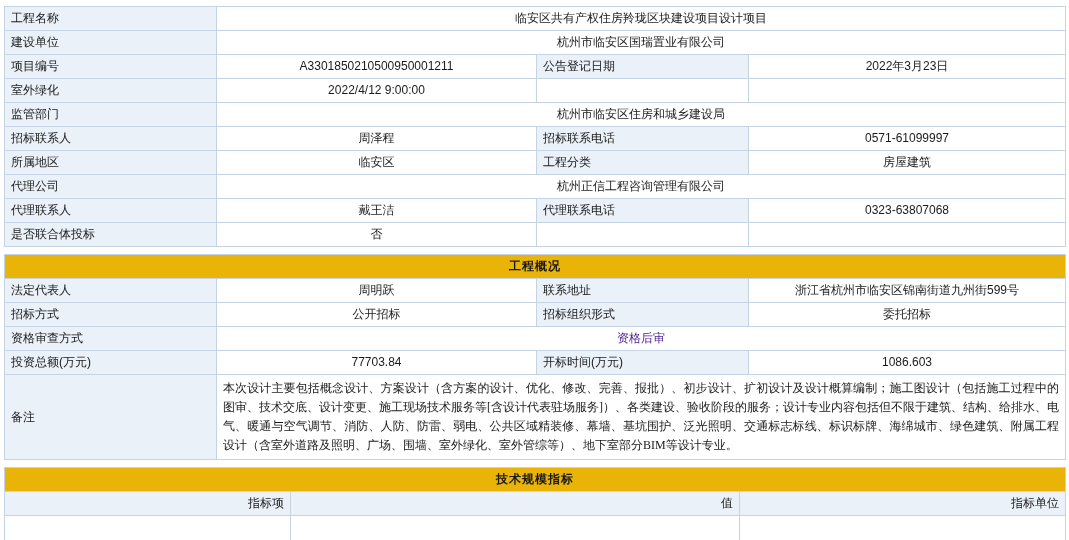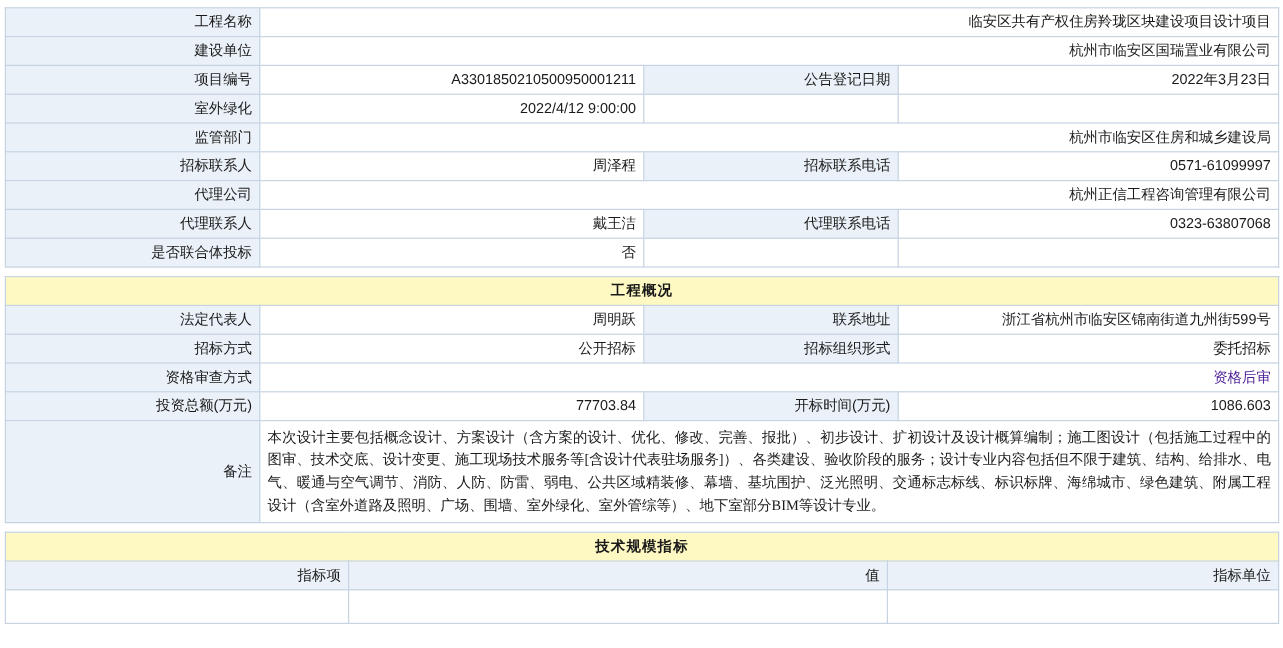--- a/index.html
+++ b/index.html
@@ -25,33 +25,33 @@
   }
   td {
     border: 1px solid #c5d3e2;
     padding: 3px 6px;
     vertical-align: middle;
     line-height: 17px;
     word-break: break-all;
   }
   .lbl {
     background: #eaf1f8;
-    text-align: right;
+    text-align: left;
     color: #1a1a1a;
     white-space: nowrap;
   }
   .val {
     background: #ffffff;
-    text-align: right;
+    text-align: center;
   }
   .empty {
     background: #ffffff;
   }
   .section {
-    background: #fef9c3;
+    background: #eab308;
     text-align: center;
     font-weight: bold;
     letter-spacing: 1px;
     margin-top: 23px;
   }
   .red {
     color: #4c1d95;
   }
   .note {
     line-height: 19px;
@@ -105,20 +105,26 @@
       </tr>
       <tr>
         <td class="lbl">监管部门</td>
         <td class="val" colspan="3">杭州市临安区住房和城乡建设局</td>
       </tr>
       <tr>
         <td class="lbl">招标联系人</td>
         <td class="val">周泽程</td>
         <td class="lbl">招标联系电话</td>
         <td class="val">0571-61099997</td>
+      </tr>
+      <tr>
+        <td class="lbl">所属地区</td>
+        <td class="val">临安区</td>
+        <td class="lbl">工程分类</td>
+        <td class="val">房屋建筑</td>
       </tr>
       <tr>
         <td class="lbl">代理公司</td>
         <td class="val" colspan="3">杭州正信工程咨询管理有限公司</td>
       </tr>
       <tr>
         <td class="lbl">代理联系人</td>
         <td class="val">戴王洁</td>
         <td class="lbl">代理联系电话</td>
         <td class="val">0323-63807068</td>

